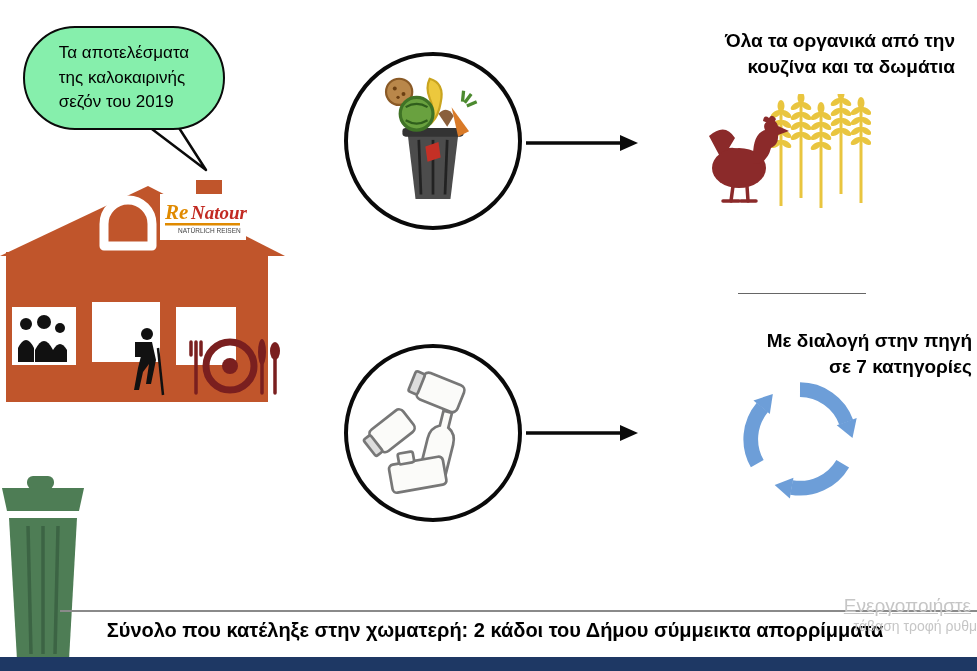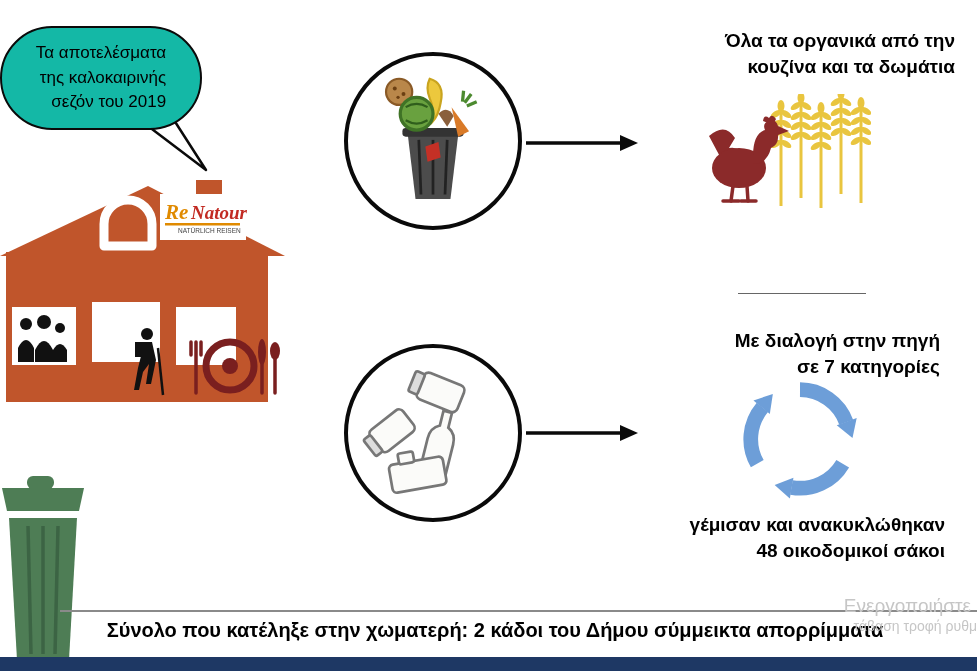--- a/index.html
+++ b/index.html
@@ -7,24 +7,24 @@
   #page {
     position:relative; width:977px; height:671px; background:#fff; overflow:hidden;
     font-family:"Liberation Sans","DejaVu Sans",sans-serif; color:#000;
   }
   .abs { position:absolute; }
   .lines { white-space:pre-line; }
   .center-text { text-align:right; }
   .heading { font-weight:bold; font-size:19px; line-height:1.35; }
 
   .bubble {
-    left:0; top:26px; width:202px; height:104px;
-    border:2.5px solid #0a0a0a; border-radius:52px; background:#14b8a6;
+    left:23px; top:26px; width:202px; height:104px;
+    border:2.5px solid #0a0a0a; border-radius:52px; background:#86efac;
     display:flex; align-items:center; justify-content:center;
-    font-size:17px; line-height:1.45; z-index:2; text-align:right;
+    font-size:17px; line-height:1.45; z-index:2; text-align:left;
   }
   .bubble-tail { left:130px; top:110px; z-index:1; }
 
   .house-svg { left:0px; top:152px; }
 
   .circle {
     width:178px; height:178px; border:4px solid #0a0a0a; border-radius:50%;
     background:#fff; display:flex; align-items:center; justify-content:center; z-index:1;
   }
   .circle-organic { left:344px; top:52px; }
@@ -32,30 +32,30 @@
 
   .arrow1 { left:526px; top:131px; }
   .arrow2 { left:526px; top:421px; }
 
   .organic-heading { left:615px; top:28px; width:340px; }
   .chicken-wheat { left:693px; top:94px; }
   .organic-caption { left:625px; top:222px; width:320px; }
 
   .divider { left:738px; top:293px; width:128px; border-top:1.5px solid #666; height:0; }
 
-  .recycling-heading { left:630px; top:328px; width:310px; }
+  .recycling-heading { left:662px; top:328px; width:310px; }
   .recycle-svg { left:737px; top:376px; }
   .recycling-caption { left:625px; top:512px; width:320px; }
 
   .trash-svg { left:0px; top:476px; }
 
   .footer-line { left:60px; top:610px; width:917px; height:0; border-top:2px solid #8a8a8a; }
   .footer-total { left:55px; top:619px; width:880px; font-weight:bold; font-size:20px; text-align:center; }
 
-  .wm1 { right:6px; top:595px; font-size:19px; color:var(--watermark,#c6c6c6); }
+  .wm1 { right:6px; top:595px; font-size:19px; color:var(--watermark,#c6c6c6);text-decoration:underline; }
   .wm2 { right:0px; top:618px; font-size:14px; color:var(--watermark,#c6c6c6); }
 
   .bottom-bar { left:0; top:657px; width:977px; height:14px; background:var(--bottom-bar,#1e3864); }
 </style>
 </head>
 <body>
 
 <div id="page">
 
   <svg class="abs bubble-tail" width="90" height="68" viewBox="0 0 90 68">
@@ -222,22 +222,20 @@
       <g id="rc-arm">
         <path d="M60,13 A47,47 0 0 1 104,44" fill="none" style="stroke:var(--recycle)" stroke-width="14"></path>
         <polygon points="110,59 114,40 95,47" style="fill:var(--recycle)"></polygon>
       </g>
     </defs>
     <use href="#rc-arm"></use>
     <use href="#rc-arm" transform="rotate(120 60 60)"></use>
     <use href="#rc-arm" transform="rotate(240 60 60)"></use>
   </svg>
 
-  <div class="abs heading center-text lines recycling-caption">γέμισαν και ανακυκλώθηκαν
-48 οικοδομικοί σάκοι</div>
 
   <svg class="abs trash-svg" width="90" height="184" viewBox="0 0 90 184">
     <g style="fill:var(--trash-can)">
       <rect x="27" y="0" width="27" height="13" rx="6"></rect>
       <polygon points="2,12 84,12 79,35 7,35"></polygon>
       <polygon points="9,42 77,42 69,184 17,184"></polygon>
     </g>
     <g stroke="#3c6444" stroke-width="3.5">
       <line x1="28" y1="50" x2="31" y2="178"></line>
       <line x1="43" y1="50" x2="43" y2="178"></line>

